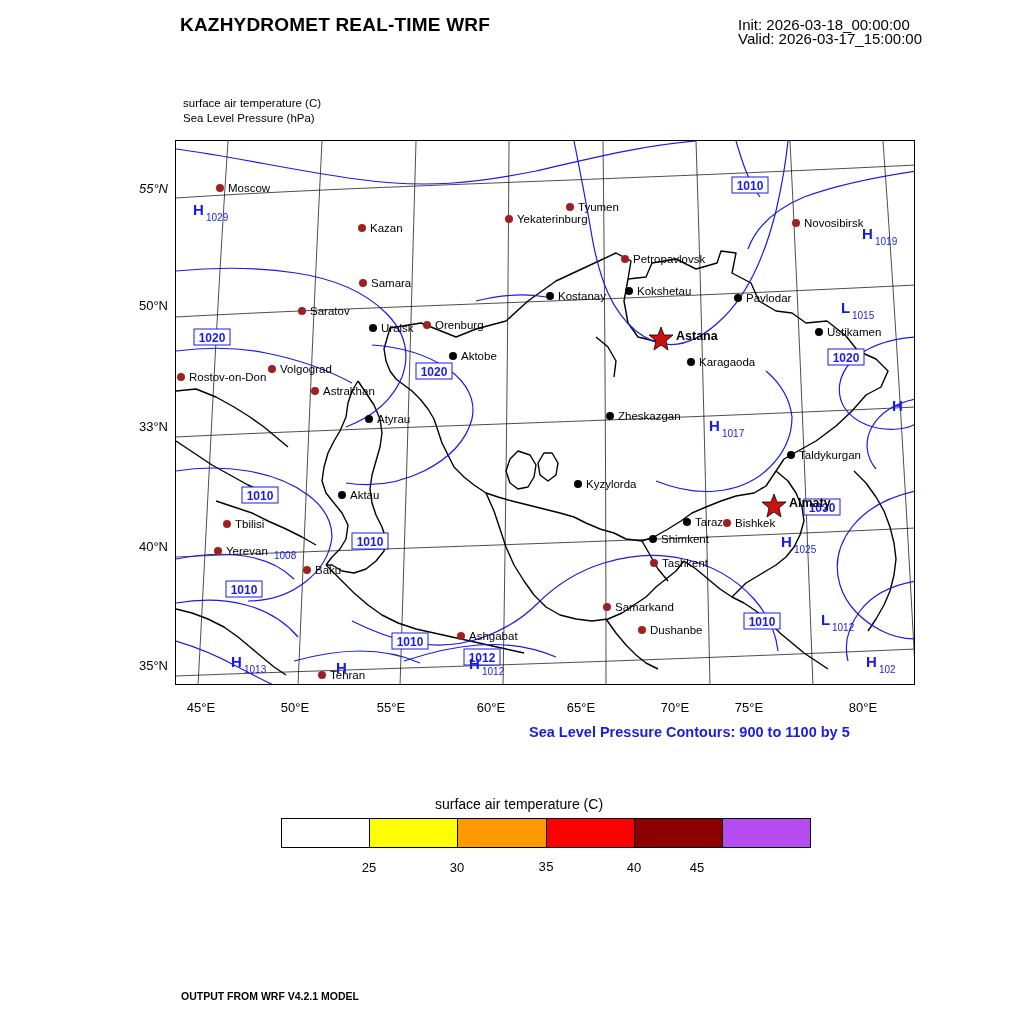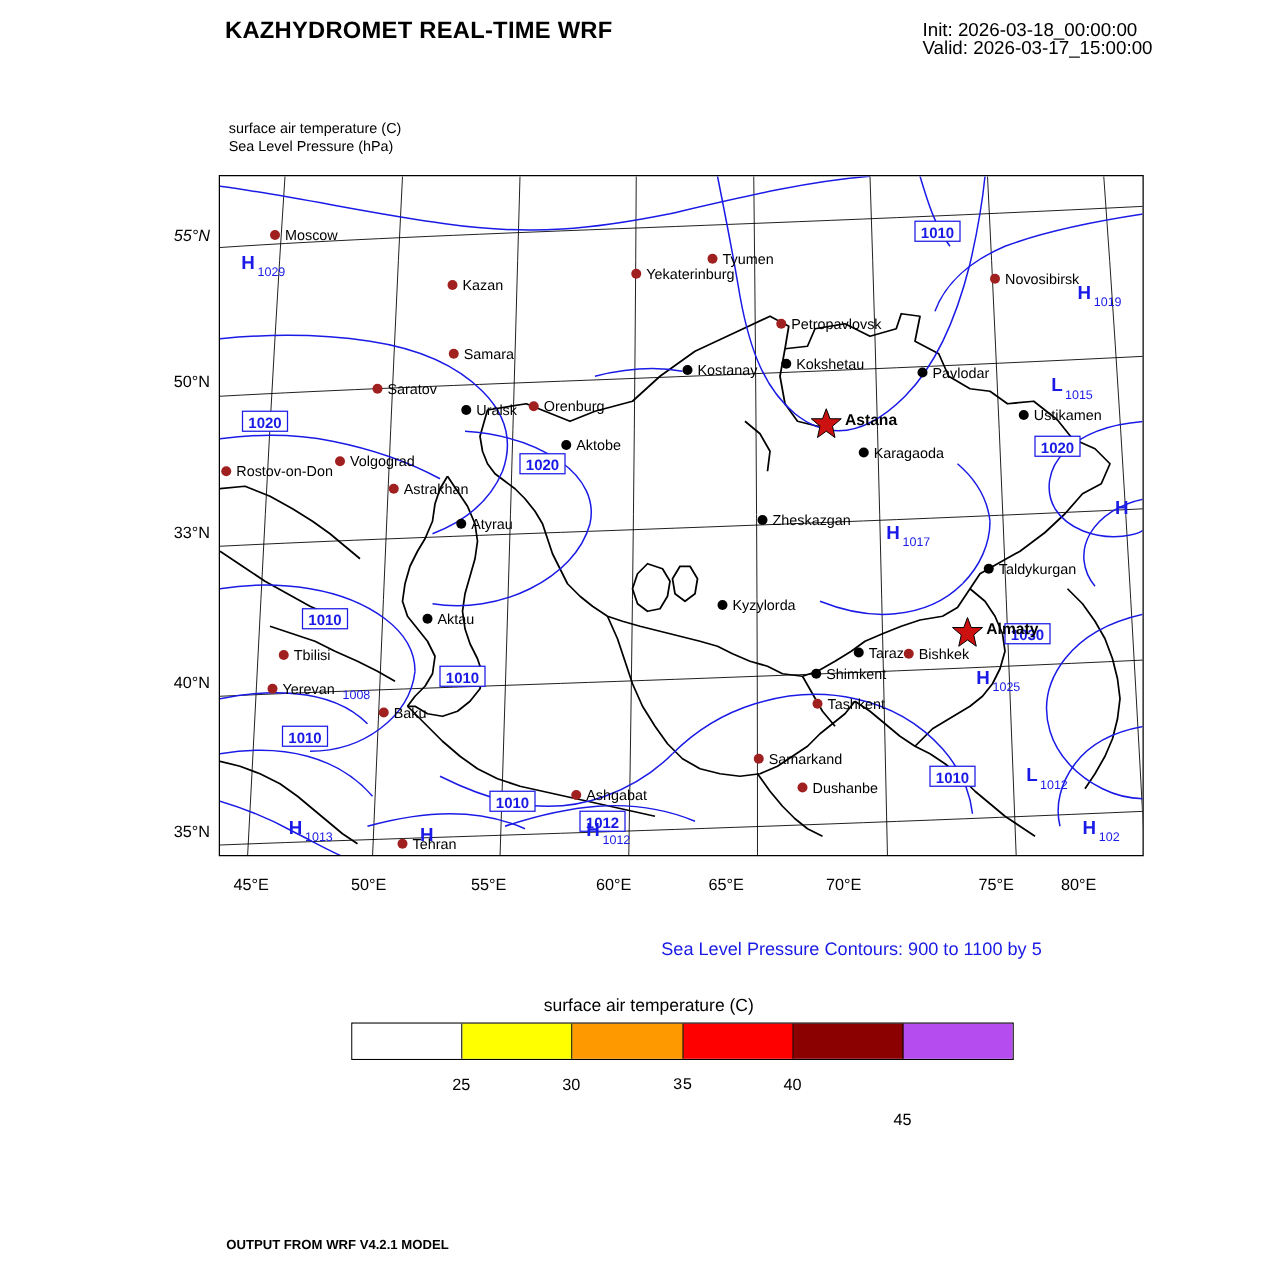--- a/index.html
+++ b/index.html
@@ -33,22 +33,22 @@
   }
   #map-frame svg{display:block;}
   .axis-label{
     font-size:13px;
   }
   #ylabels span{position:absolute;right:0;transform:translateY(-50%);}
   #ylabels{left:110px;top:140px;width:58px;height:545px;}
   #xlabels{left:175px;top:700px;width:740px;height:20px;}
   #xlabels span{position:absolute;transform:translateX(-50%);}
   #slp-note{
-    left:529px;top:752px;
-    font-size:14.5px;font-weight:normal;color:#1a1ae6;
+    left:529px;top:724px;
+    font-size:14.5px;font-weight:bold;color:#1a1ae6;
   }
   #cbar-title{
     left:435px;top:796px;font-size:14px;
   }
   #colorbar{
     left:281px;top:818px;width:530px;height:30px;
     border:1px solid #000;box-sizing:border-box;
     display:flex;
   }
   #colorbar div{flex:1;height:100%;border-right:1px solid #000;}
@@ -390,38 +390,38 @@
   </svg>
 </div>
 
 <div class="abs" id="xlabels">
   <span class="axis-label" style="left:26px;">45°E</span>
   <span class="axis-label" style="left:120px;">50°E</span>
   <span class="axis-label" style="left:216px;">55°E</span>
   <span class="axis-label" style="left:316px;">60°E</span>
   <span class="axis-label" style="left:406px;">65°E</span>
   <span class="axis-label" style="left:500px;">70°E</span>
-  <span class="axis-label" style="left:622px;">75°E</span>
+  <span class="axis-label" style="left:574px;">75°E</span>
   <span class="axis-label" style="left:688px;">80°E</span>
 </div>
 
 <div class="abs" id="slp-note">Sea Level Pressure Contours: 900 to 1100 by 5</div>
 
 <div class="abs" id="cbar-title">surface air temperature  (C)</div>
 <div class="abs" id="colorbar">
   <div style="background:#ffffff"></div>
   <div style="background:#ffff00"></div>
   <div style="background:#ff9900"></div>
   <div style="background:#ff0000"></div>
   <div style="background:#8b0000"></div>
   <div style="background:#b44cf0"></div>
 </div>
 <div class="abs" id="cbar-ticks">
   <span style="left:88px;text-align:right;">25</span>
   <span style="left:176px;">30</span>
   <span style="left:265px;font-family:Liberation Mono, monospace;">35</span>
   <span style="left:353px;">40</span>
-  <span style="left:441px;margin-top:28px;">45</span>
+  <span style="left:416px;">45</span>
 </div>
 
 <div class="abs" id="footer">
   <div>OUTPUT FROM WRF V4.2.1 MODEL</div>
 </div>
 
 </body></html>

